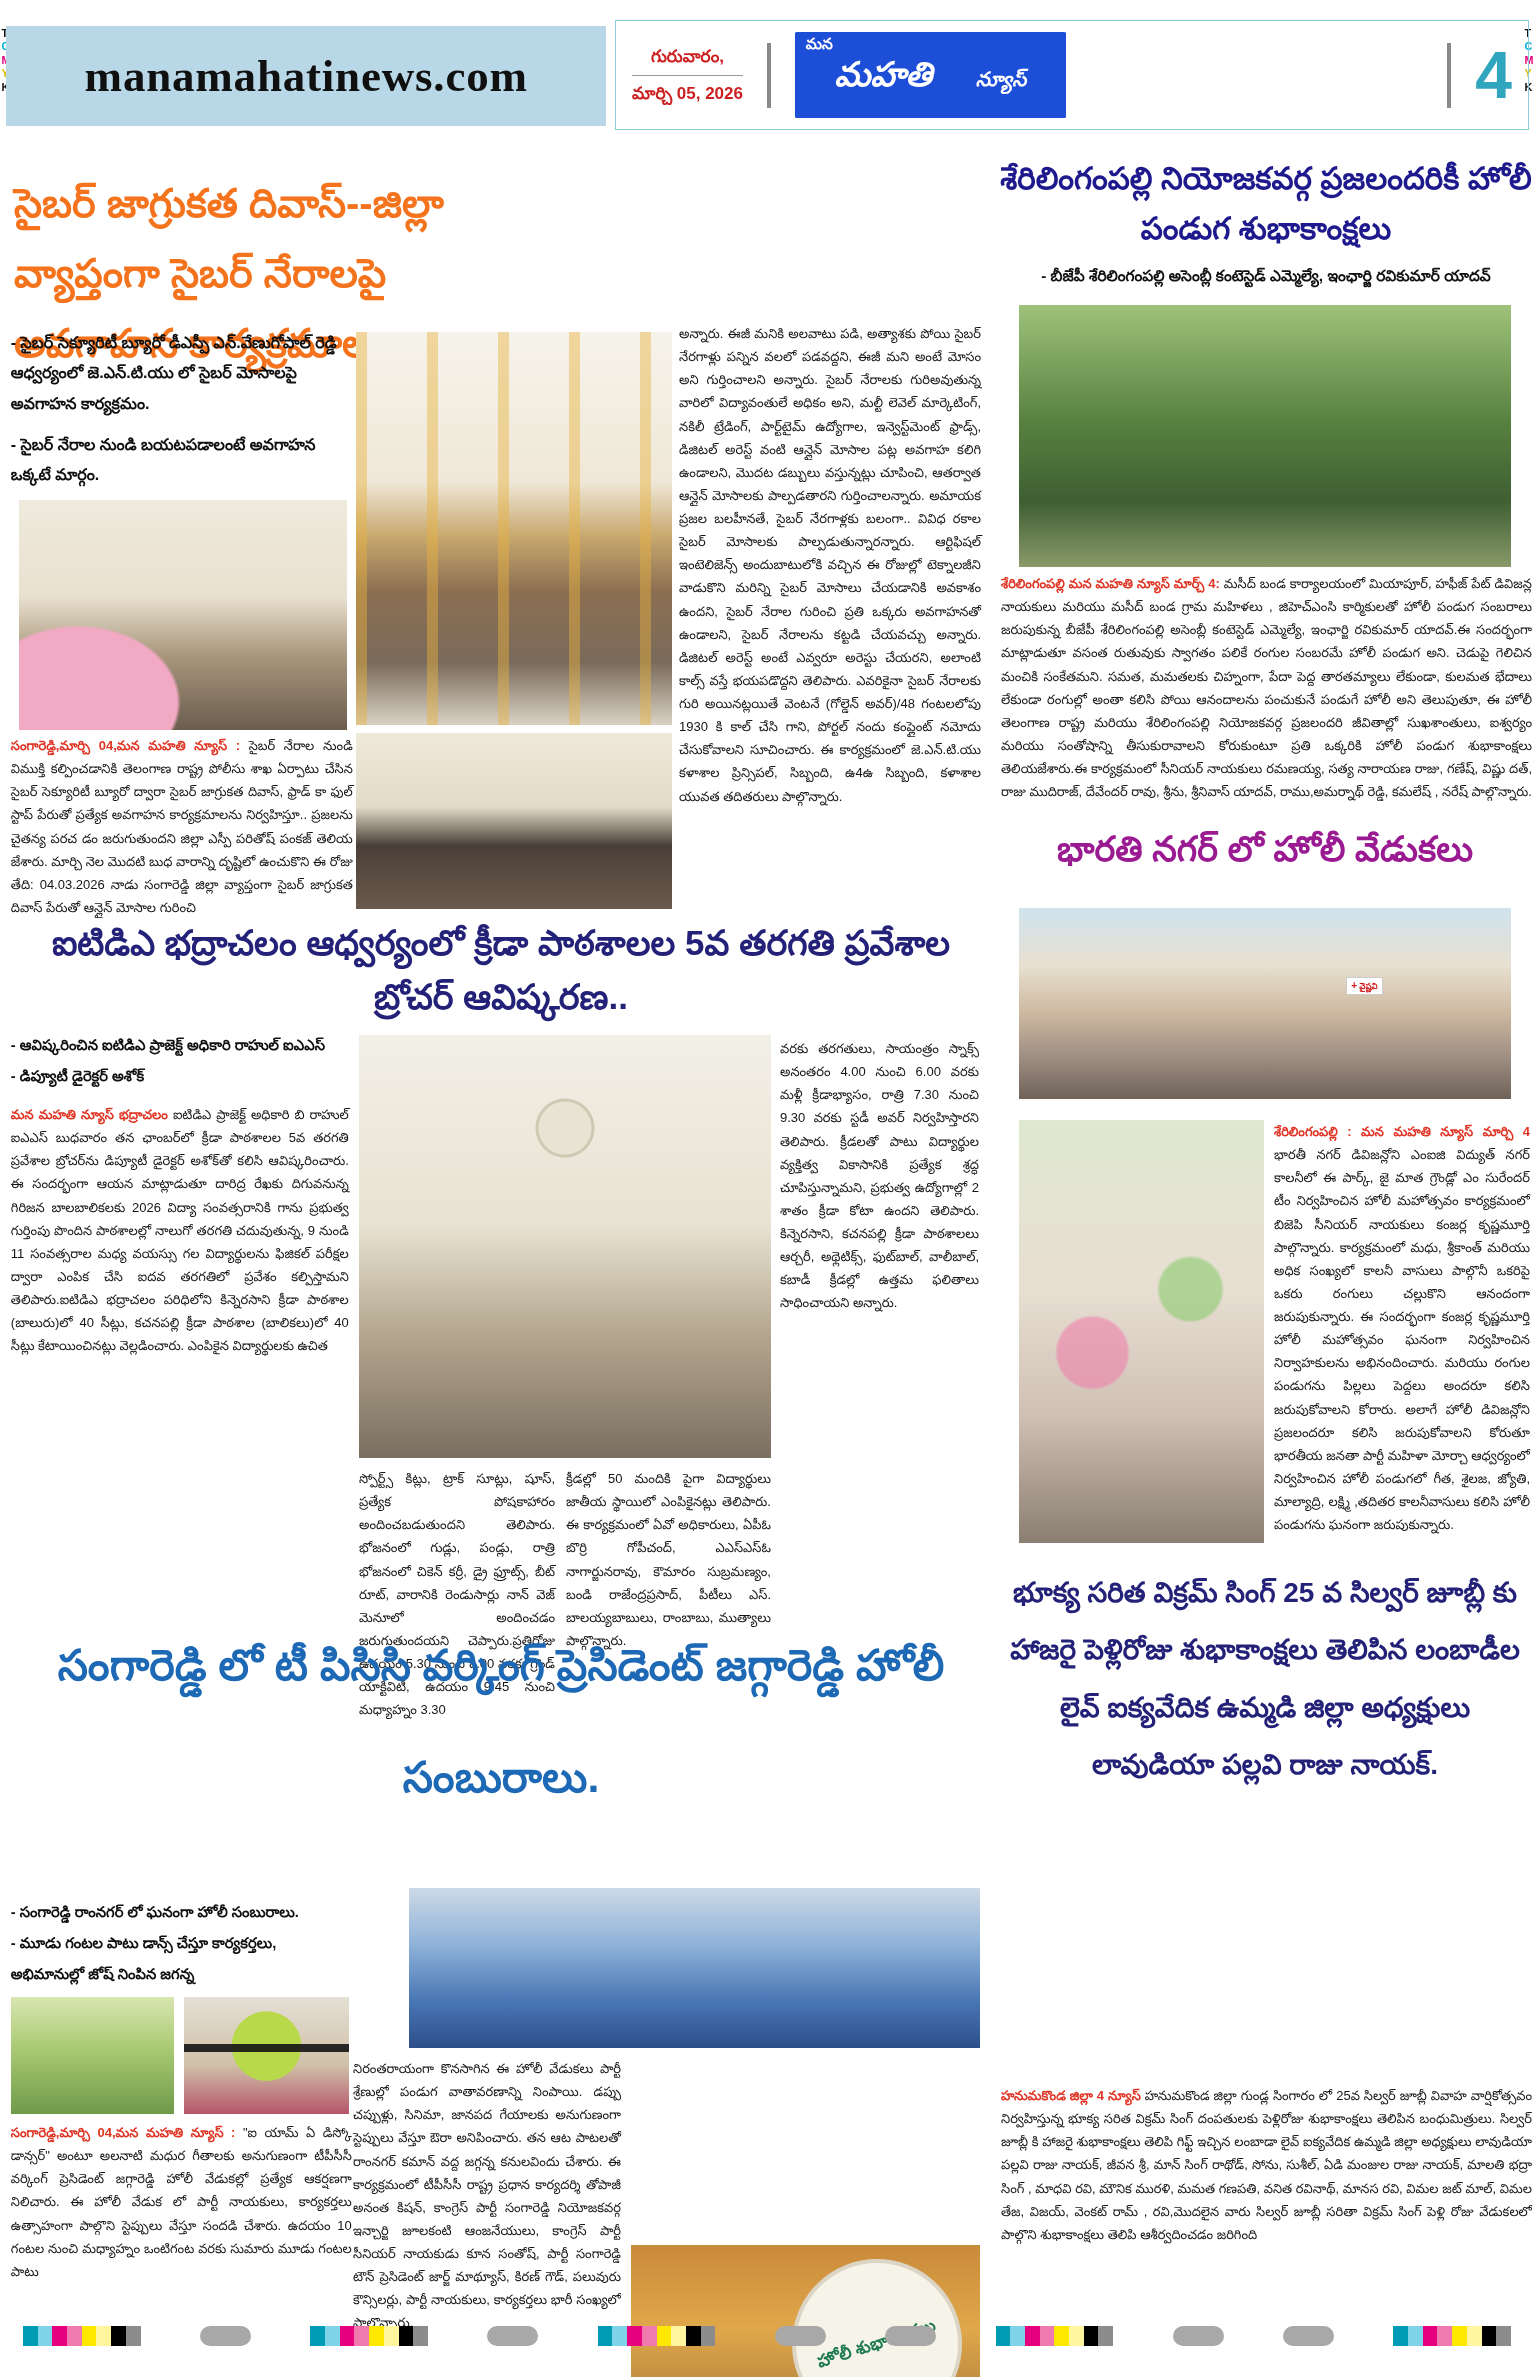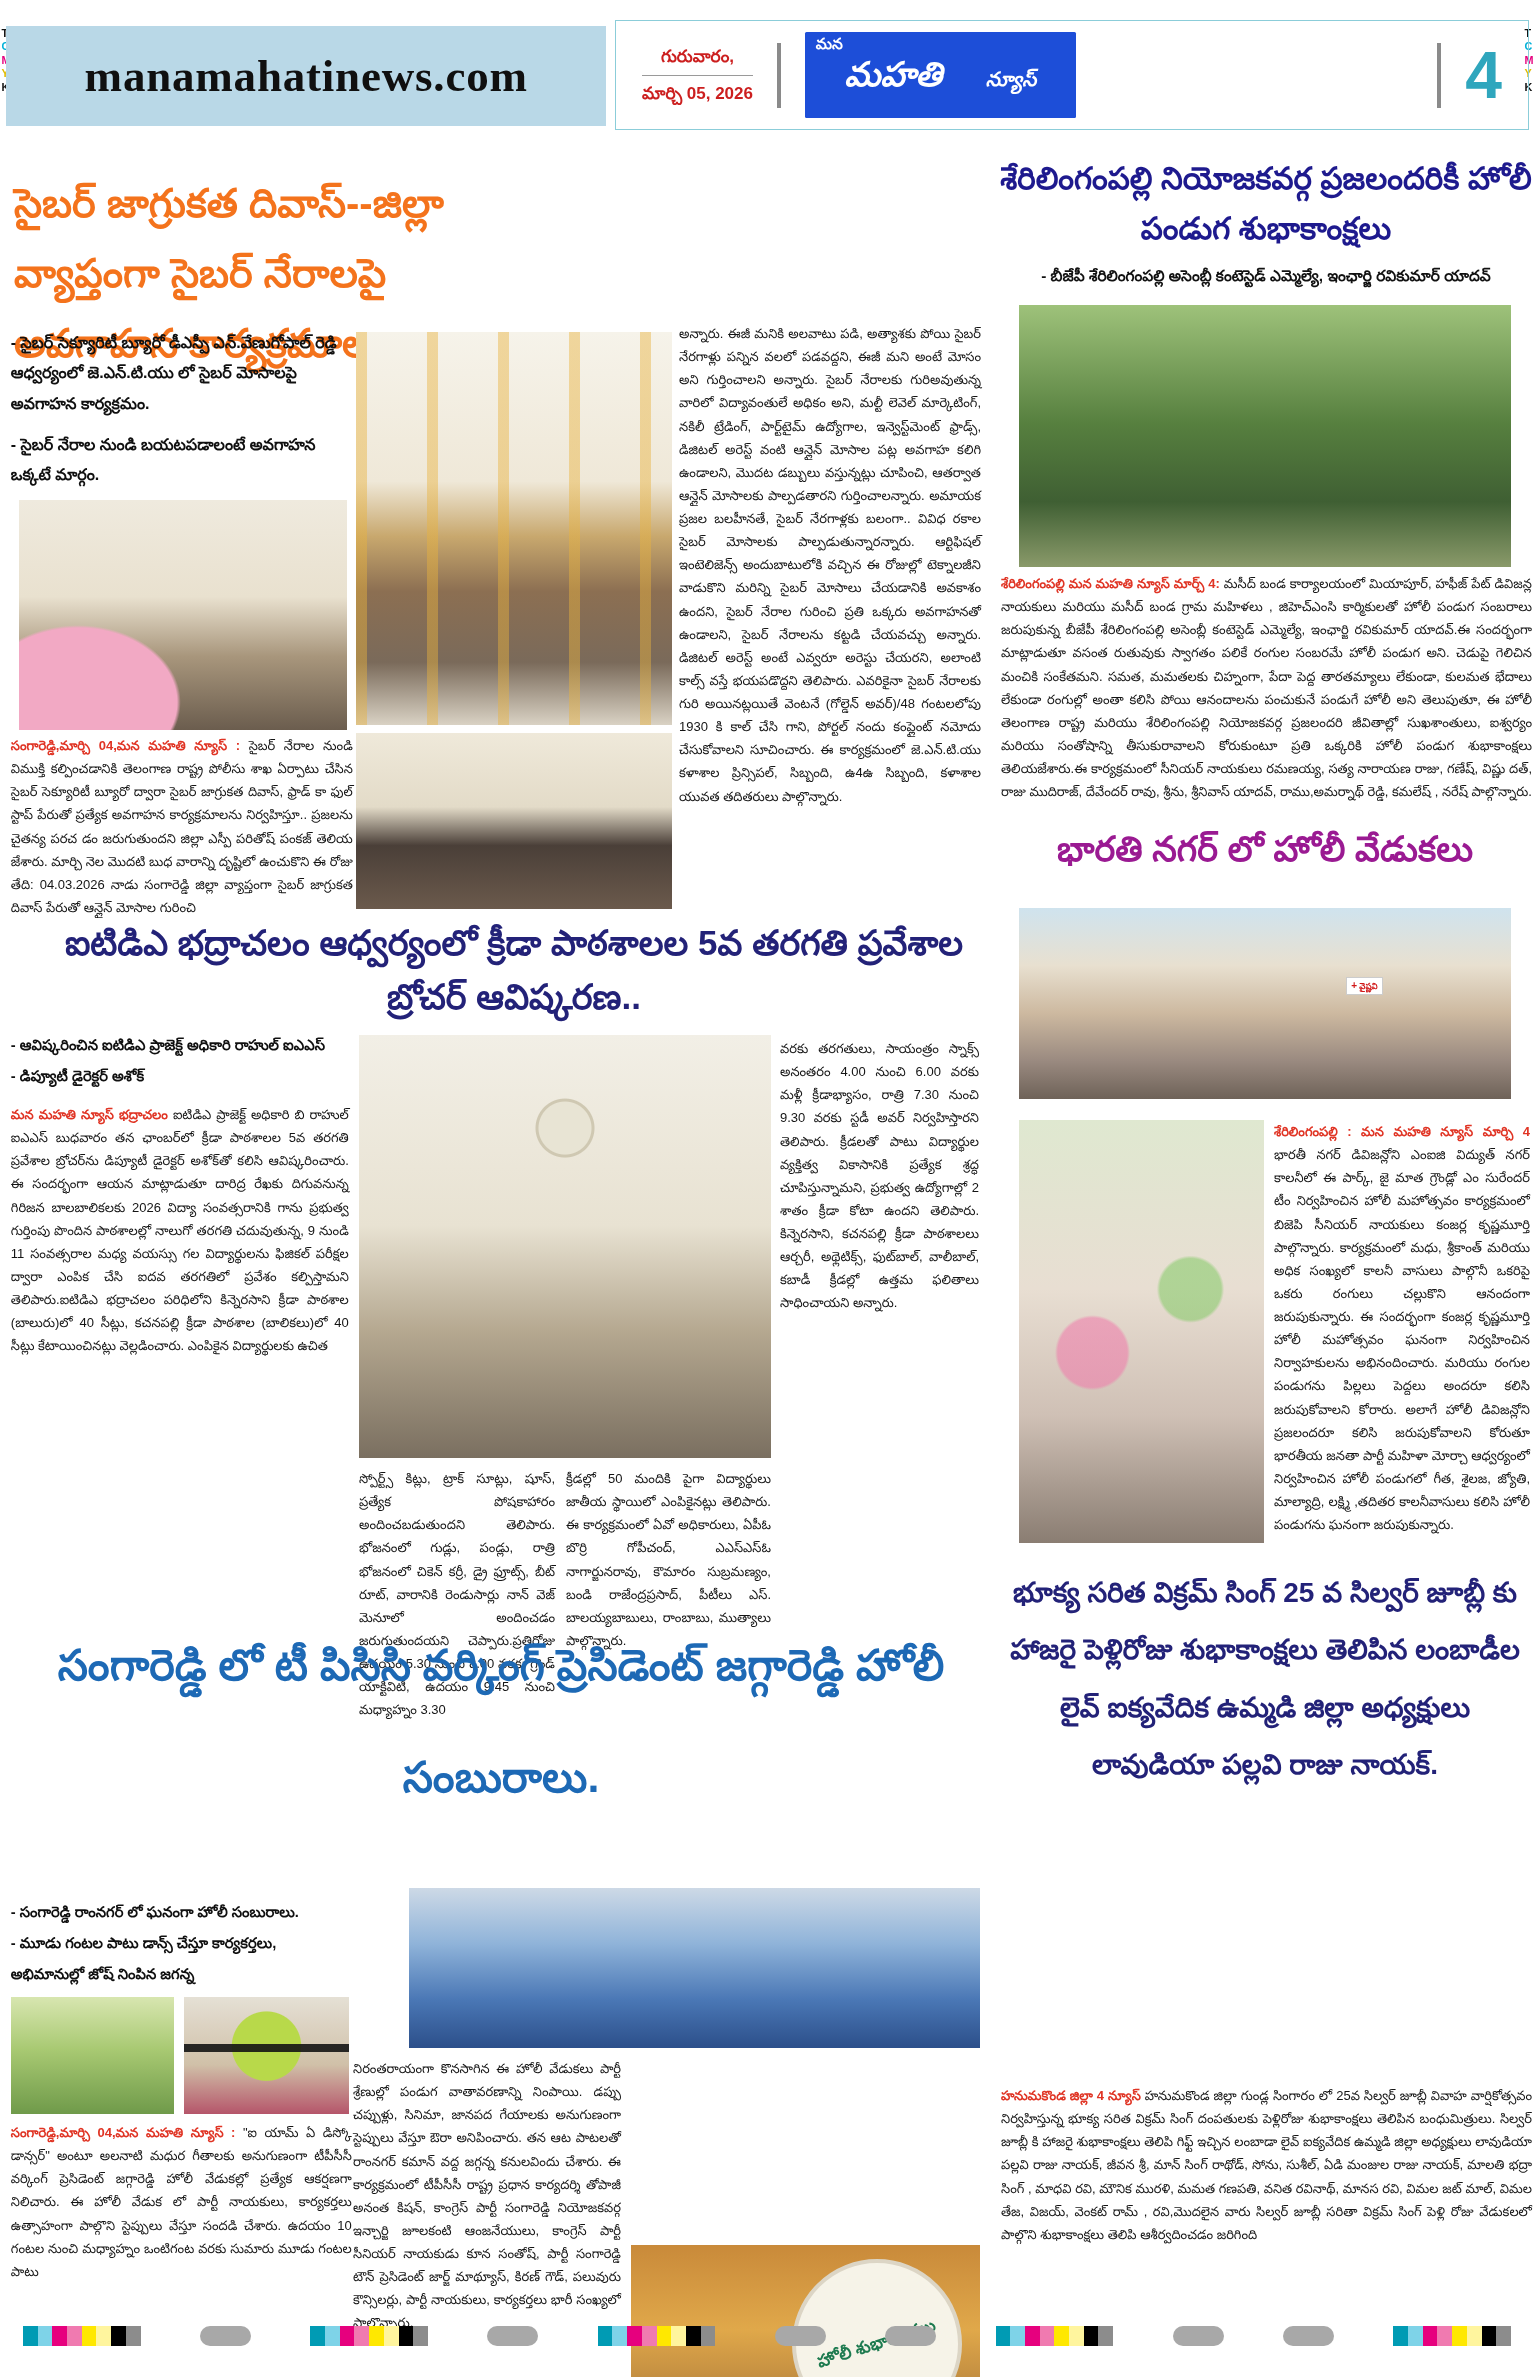--- a/index.html
+++ b/index.html
@@ -3,21 +3,21 @@
 <meta charset="utf-8">
 <style>
   html,body{margin:0;padding:0;background:#ffffff;}
   body{font-family:"Liberation Sans", sans-serif;}
   .page{position:relative;width:1535px;height:2377px;background:#ffffff;overflow:hidden;}
   .abs{position:absolute;}
 
   
   .banner{background:#b9d8e7;display:flex;align-items:center;justify-content:center;}
   .banner .site{font-family:"Liberation Serif", serif;font-weight:bold;font-size:45px;color:#101010;letter-spacing:0.8px;}
-  .hdr-box{border:1.5px solid #8bcdd9;display:flex;align-items:center;padding:0 26px;box-sizing:border-box;gap:24px;}
+  .hdr-box{border:1.5px solid #8bcdd9;display:flex;align-items:center;padding:0 16px;box-sizing:border-box;gap:24px;}
   .date-block{text-align:center;color:#cc1f1f;font-weight:bold;font-size:17px;line-height:1.4;}
   .date-block .day{display:block;border-bottom:1.5px solid #9a9a9a;padding-bottom:6.2px;margin-bottom:6.2px;}
   .vsep{width:3.9px;height:65px;background:#8a8a8a;}
   .logo-box{background:#1d4ed8;color:#ffffff;width:271px;height:86px;border-radius:1.5px;padding:3.1px 10.8px;box-sizing:border-box;}
   .logo-top{font-size:15.4px;font-weight:bold;}
   .logo-main{font-size:34px;font-weight:bold;font-style:italic;text-align:center;line-height:1.1;}
   .logo-sub{font-size:20px;margin-left:34px;}
   .pagenum{color:#2fa6bd;font-size:66px;font-weight:bold;line-height:1;}
   .hdr-spacer{flex:1;}
 
@@ -171,21 +171,21 @@
   </div>
   <div class="abs photo ph-holi-men" style="left:1019px;top:1120px;width:245px;height:423px;"></div>
 
   <div class="abs" style="left:1274px;top:1120px;width:256px;">
     <p class="body">
       <span class="lead-red">శేరిలింగంపల్లి : మన మహతి న్యూస్ మార్చి 4</span>
       <span>భారతీ నగర్ డివిజన్లోని ఎంఐజి విద్యుత్ నగర్ కాలనీలో ఈ పార్క్, జై మాత గ్రౌండ్లో ఎం సురేందర్ టీం నిర్వహించిన హోలీ మహోత్సవం కార్యక్రమంలో బిజెపి సీనియర్ నాయకులు కంజర్ల కృష్ణమూర్తి పాల్గొన్నారు. కార్యక్రమంలో మధు, శ్రీకాంత్ మరియు అధిక సంఖ్యలో కాలనీ వాసులు పాల్గొనీ ఒకరిపై ఒకరు రంగులు చల్లుకొని ఆనందంగా జరుపుకున్నారు. ఈ సందర్భంగా కంజర్ల కృష్ణమూర్తి హోలీ మహోత్సవం ఘనంగా నిర్వహించిన నిర్వాహకులను అభినందించారు. మరియు రంగుల పండుగను పిల్లలు పెద్దలు అందరూ కలిసి జరుపుకోవాలని కోరారు. అలాగే హోలీ డివిజన్లోని ప్రజలందరూ కలిసి జరుపుకోవాలని కోరుతూ భారతీయ జనతా పార్టీ మహిళా మోర్చా ఆధ్వర్యంలో నిర్వహించిన హోలీ పండుగలో గీత, శైలజ, జ్యోతి, మాల్యాద్రి, లక్ష్మి ,తదితర కాలనీవాసులు కలిసి హోలీ పండుగను ఘనంగా జరుపుకున్నారు.</span>
     </p>
   </div>
 
-  <div class="abs hl-navy-big" style="left:36px;top:916px;width:956px;">ఐటిడిఎ భద్రాచలం ఆధ్వర్యంలో క్రీడా పాఠశాలల 5వ తరగతి ప్రవేశాల బ్రోచర్ ఆవిష్కరణ..</div>
+  <div class="abs hl-navy-big" style="left:23px;top:916px;width:956px;">ఐటిడిఎ భద్రాచలం ఆధ్వర్యంలో క్రీడా పాఠశాలల 5వ తరగతి ప్రవేశాల బ్రోచర్ ఆవిష్కరణ..</div>
 
   <div class="abs bullets-sm" style="left:10.8px;top:1032px;width:386px;">
     <p>- ఆవిష్కరించిన ఐటిడిఎ ప్రాజెక్ట్ అధికారి రాహుల్ ఐఎఎస్</p>
     <p>- డిప్యూటీ డైరెక్టర్ అశోక్</p>
   </div>
 
   <div class="abs" style="left:10.8px;top:1103px;width:338px;">
     <p class="body">
       <span class="lead-red">మన మహతి న్యూస్ భద్రాచలం</span>
       <span>ఐటిడిఎ ప్రాజెక్ట్ అధికారి బి రాహుల్ ఐఎఎస్ బుధవారం తన ఛాంబర్‌లో క్రీడా పాఠశాలల 5వ తరగతి ప్రవేశాల బ్రోచర్‌ను డిప్యూటీ డైరెక్టర్ అశోక్‌తో కలిసి ఆవిష్కరించారు. ఈ సందర్భంగా ఆయన మాట్లాడుతూ దారిద్ర రేఖకు దిగువనున్న గిరిజన బాలబాలికలకు 2026 విద్యా సంవత్సరానికి గాను ప్రభుత్వ గుర్తింపు పొందిన పాఠశాలల్లో నాలుగో తరగతి చదువుతున్న, 9 నుండి 11 సంవత్సరాల మధ్య వయస్సు గల విద్యార్థులను ఫిజికల్ పరీక్షల ద్వారా ఎంపిక చేసి ఐదవ తరగతిలో ప్రవేశం కల్పిస్తామని తెలిపారు.ఐటిడిఎ భద్రాచలం పరిధిలోని కిన్నెరసాని క్రీడా పాఠశాల (బాలురు)లో 40 సీట్లు, కచనపల్లి క్రీడా పాఠశాల (బాలికలు)లో 40 సీట్లు కేటాయించినట్లు వెల్లడించారు. ఎంపికైన విద్యార్థులకు ఉచిత</span>

